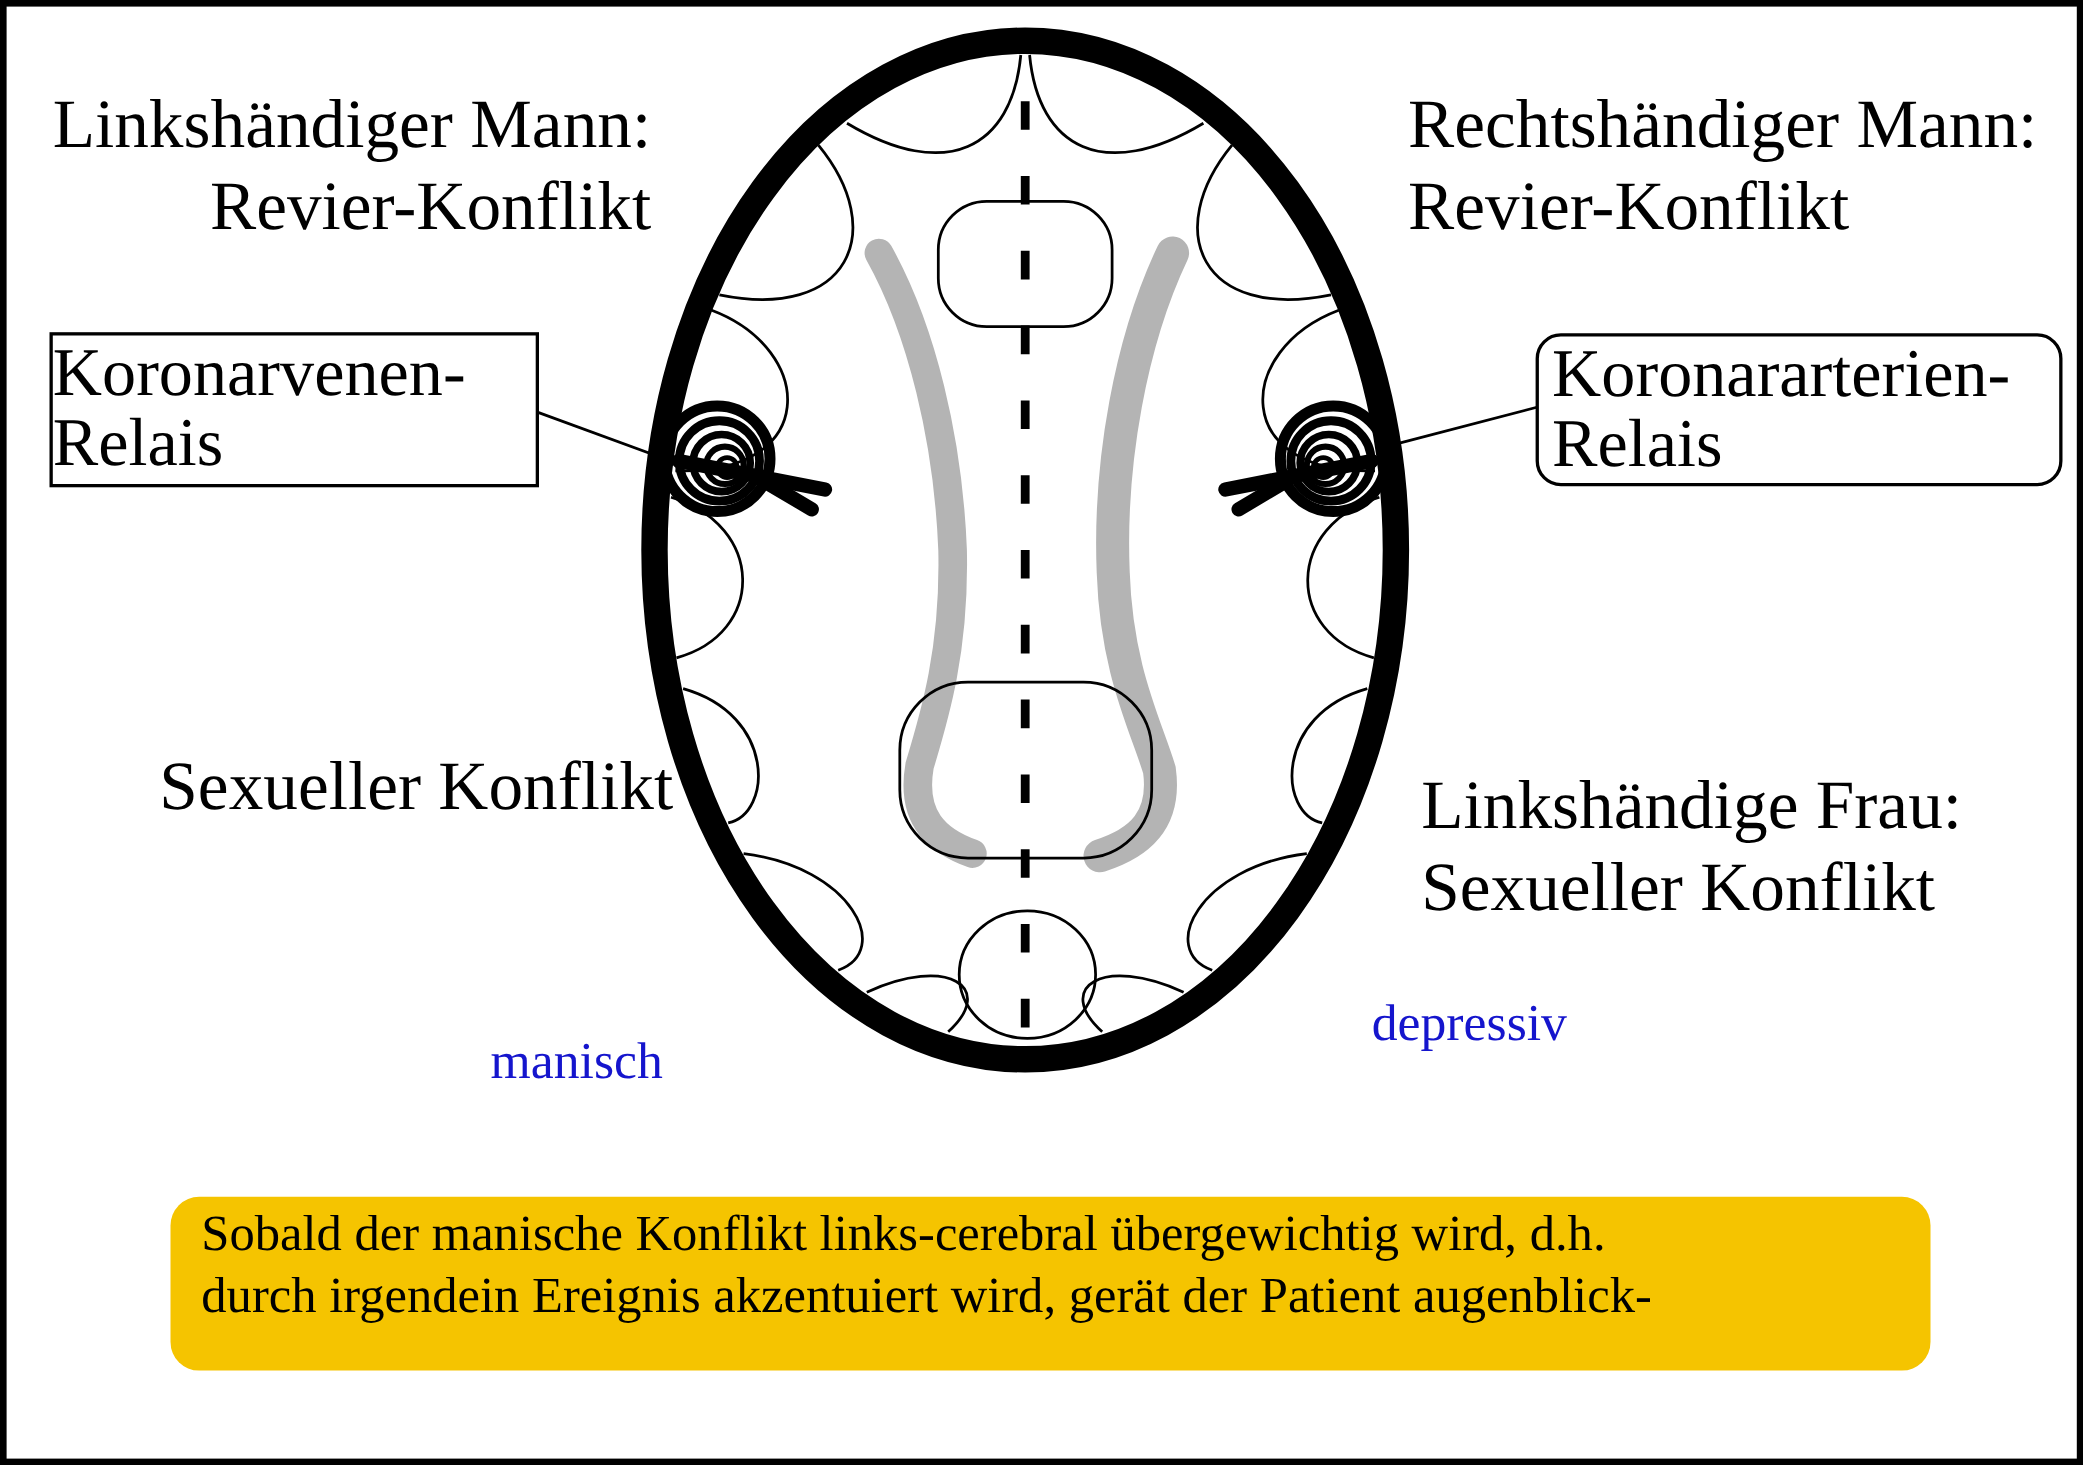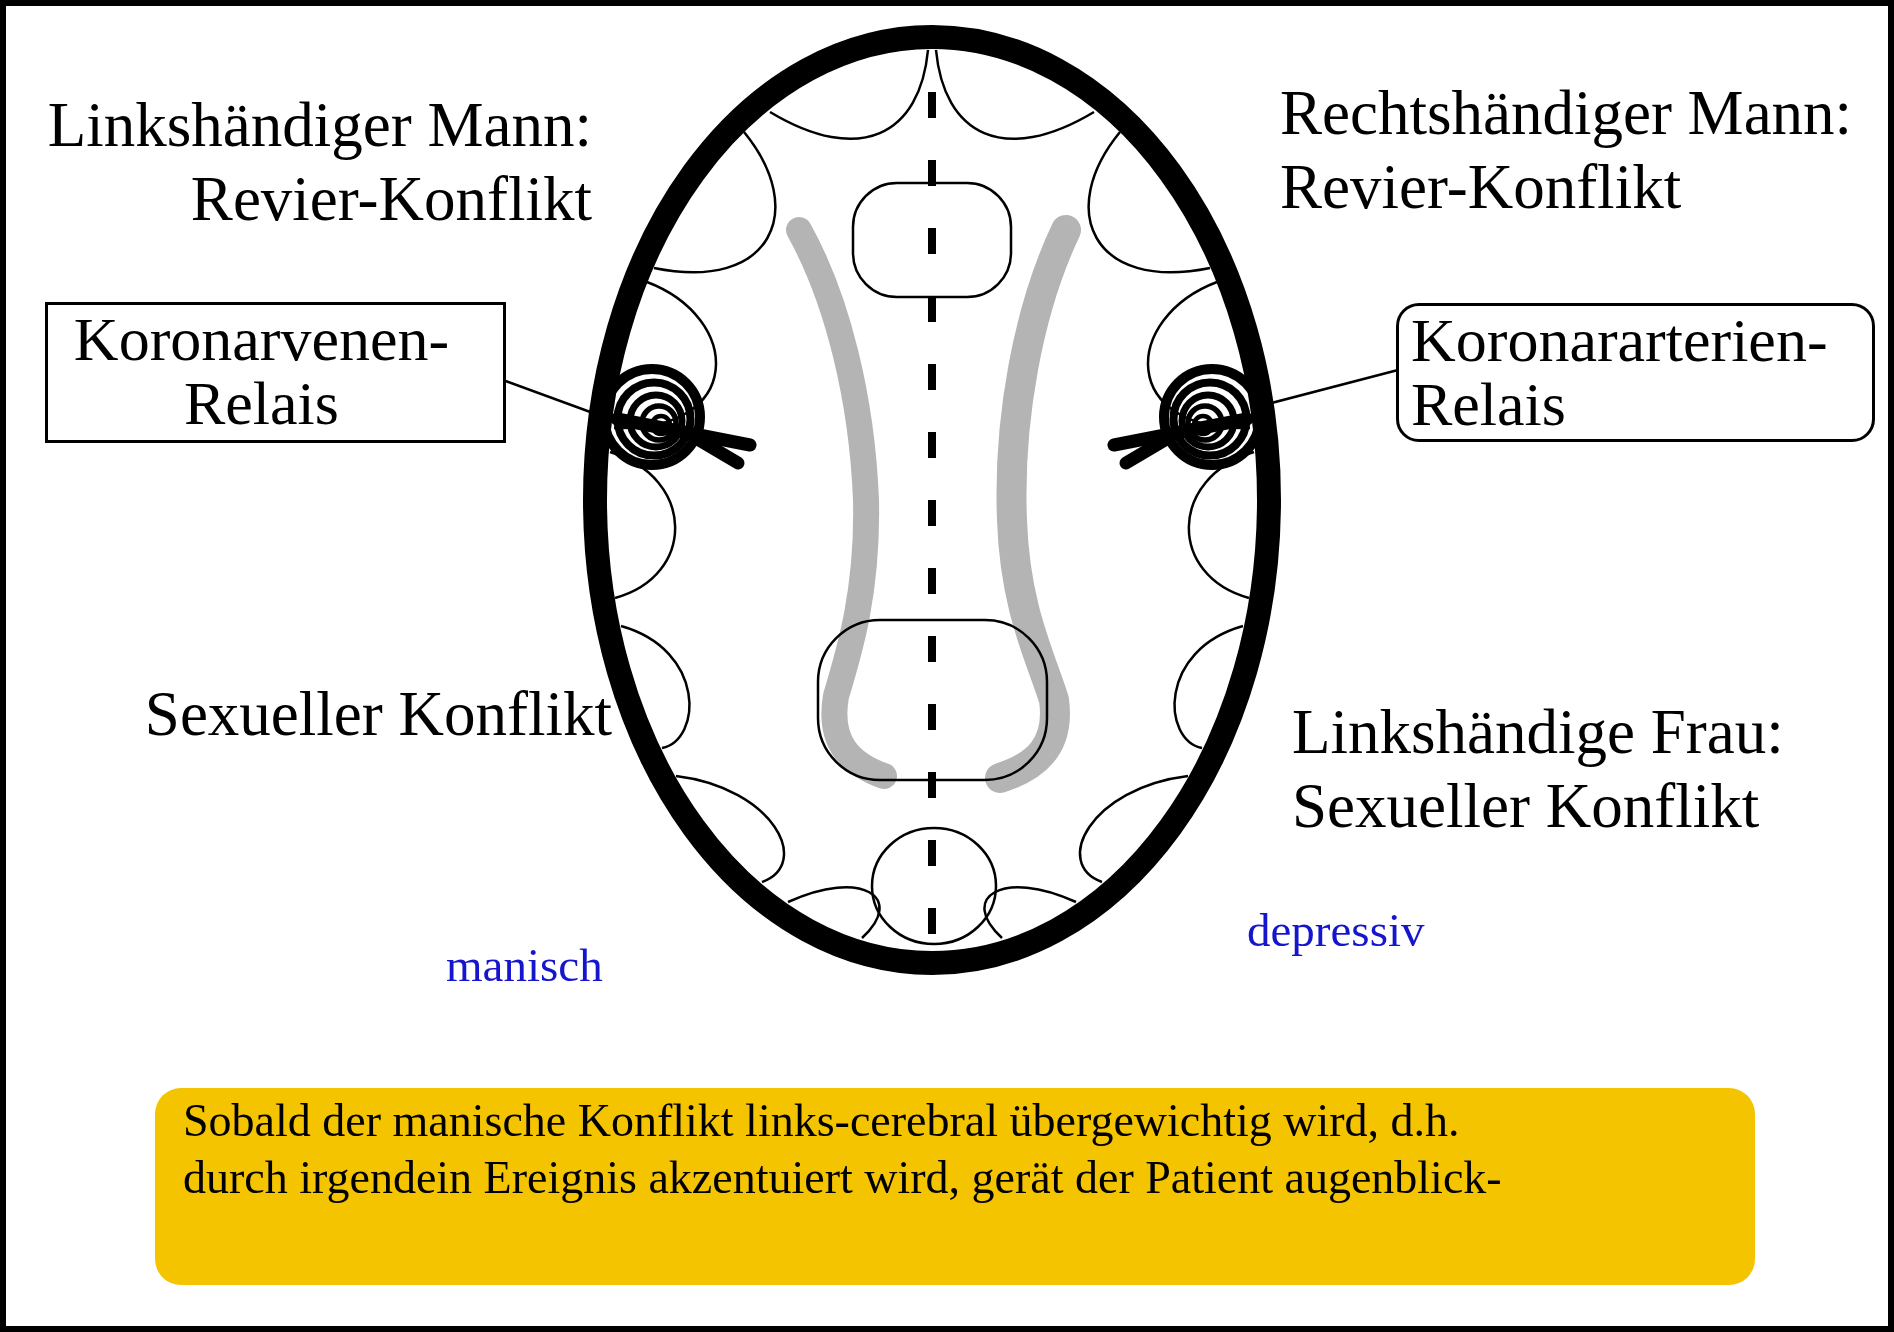--- a/index.html
+++ b/index.html
@@ -9,25 +9,25 @@
   }
   .frame{position:absolute;inset:0;border:6px solid #000;pointer-events:none;}
   svg{position:absolute;left:0;top:0;}
   .corner-label{position:absolute;font-size:63px;line-height:74px;white-space:nowrap;}
   .align-right{text-align:right;}
   .align-left{text-align:left;}
   .relay-box{
     position:absolute;border:3px solid #000;background:#fff;
     font-size:62px;line-height:64px;padding-top:2px;white-space:nowrap;
   }
-  .relay-box.left-box{text-align:center;padding-right:28px;}
+  .relay-box.left-box{text-align:left;padding-right:12px;}
   .relay-box.right-box{text-align:left;padding-left:12px;}
   .state-word{position:absolute;font-size:47px;line-height:56px;color:#1515cd;white-space:nowrap;}
   .note-box{
-    position:absolute;left:155px;top:1088px;width:1600px;height:197px;
+    position:absolute;left:155px;top:1088px;width:1600px;height:158px;
     background:#f5c400;border-radius:26px;box-sizing:border-box;
     padding:4px 0 0 28px;font-size:46px;line-height:57px;
   }
   .note-line{white-space:nowrap;}
   .u-underline{border-bottom:5px solid #000;padding-bottom:2px;}
 </style>
 </head>
 <body>
 
 <div id="stage">
@@ -84,21 +84,21 @@
       <circle cx="1203" cy="425" r="9" fill="none" stroke="#000" stroke-width="4.5"></circle>
       <circle cx="1204" cy="426" r="4" fill="#000"></circle>
       <path d="M 1114,445 L 1247,419" stroke="#000" stroke-width="13" stroke-linecap="round"></path>
       <path d="M 1170,437 L 1126,463" stroke="#000" stroke-width="13" stroke-linecap="round"></path>
     </g>
 
     <line x1="473" y1="369" x2="634" y2="428" stroke="#000" stroke-width="2.5"></line>
     <line x1="1398" y1="370" x2="1260" y2="406" stroke="#000" stroke-width="2.5"></line>
   </svg>
 
-  <div class="corner-label align-right" style="left:40px;top:76px;width:552px;margin-top:12px;">
+  <div class="corner-label align-right" style="left:40px;top:76px;width:552px;">
     <div>Linkshändiger Mann:</div>
     <div>Revier-Konflikt</div>
   </div>
 
   <div class="corner-label align-left" style="left:1280px;top:76px;">
     <div>Rechtshändiger Mann:</div>
     <div>Revier-Konflikt</div>
   </div>
 
   <div class="corner-label align-right" style="left:40px;top:677px;width:572px;">

